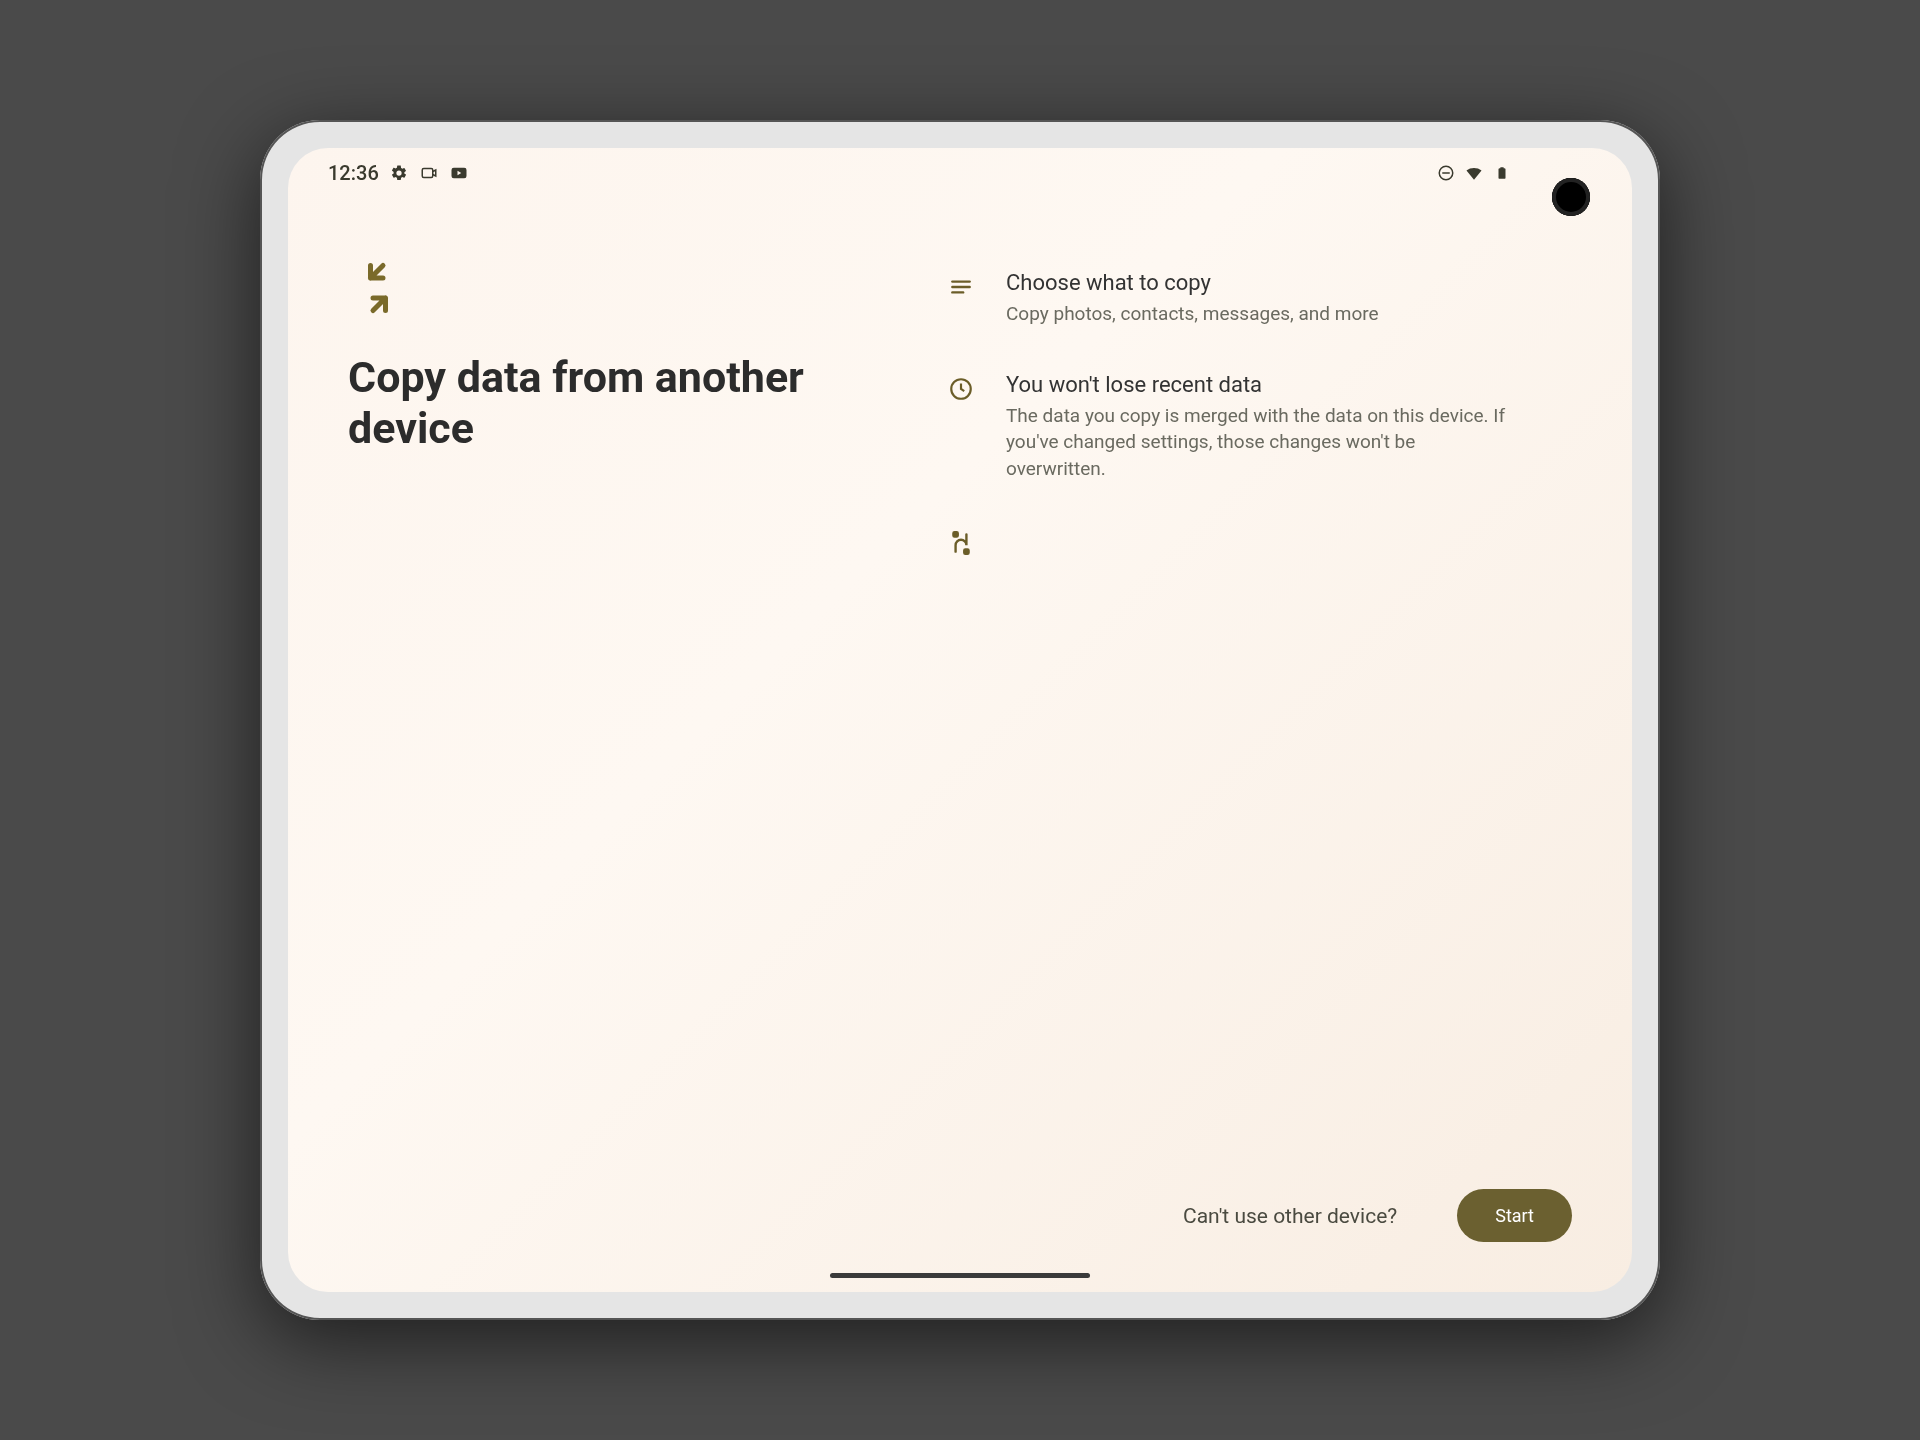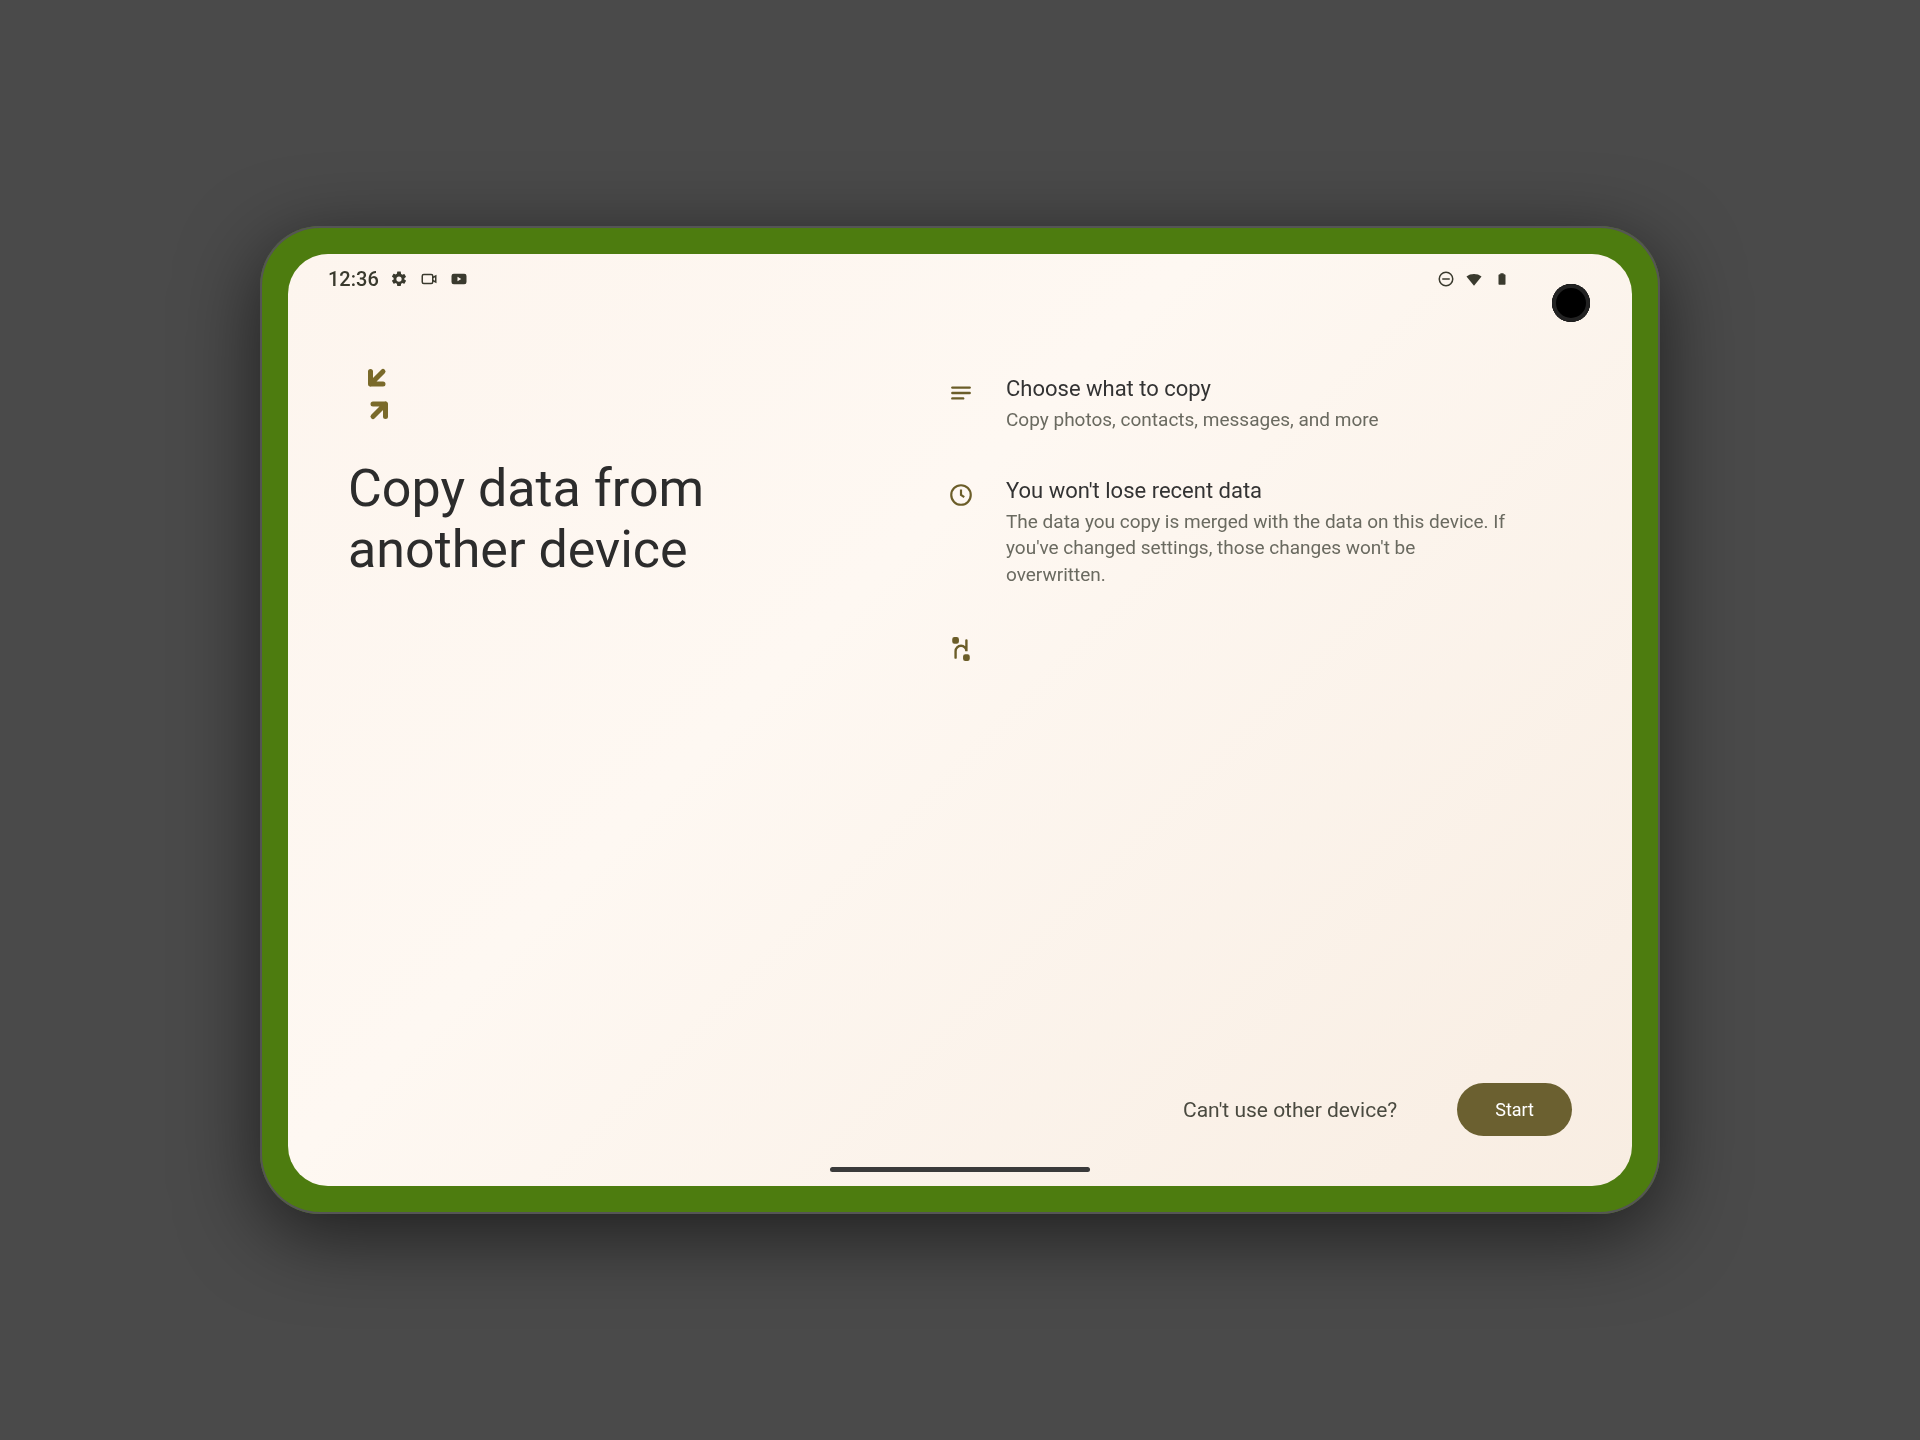--- a/index.html
+++ b/index.html
@@ -9,22 +9,22 @@
     background: #4a4a4a;
     display: flex;
     align-items: center;
     justify-content: center;
     width: 1920px;
     height: 1440px;
     overflow: hidden;
   }
   .device {
     width: 1400px;
-    height: 988px;
-    background: #4d7c0f;
+    height: 1200px;
+    background: #e5e5e5;
     border-radius: 60px;
     padding: 28px;
     box-shadow: 0 20px 80px rgba(0,0,0,0.6), inset 0 0 0 2px #555;
     position: relative;
   }
   .screen {
     width: 100%;
     height: 100%;
     background: linear-gradient(135deg, #fdf5ee 0%, #fef8f2 40%, #f8ede2 100%);
     border-radius: 40px;
@@ -63,22 +63,22 @@
     gap: 80px;
   }
   .left-col { flex: 1; max-width: 520px; }
   .right-col { flex: 1; max-width: 560px; padding-top: 12px; }
   .hero-icon {
     width: 60px; height: 60px;
     color: #7a6a2a;
     margin-bottom: 34px;
   }
   .title {
-    font-size: 52px;
-    font-weight: 400;
+    font-size: 43px;
+    font-weight: 700;
     line-height: 1.18;
     color: #2c2c2c;
   }
   .info-item {
     display: flex;
     gap: 28px;
     margin-bottom: 44px;
     align-items: flex-start;
   }
   .info-icon {

